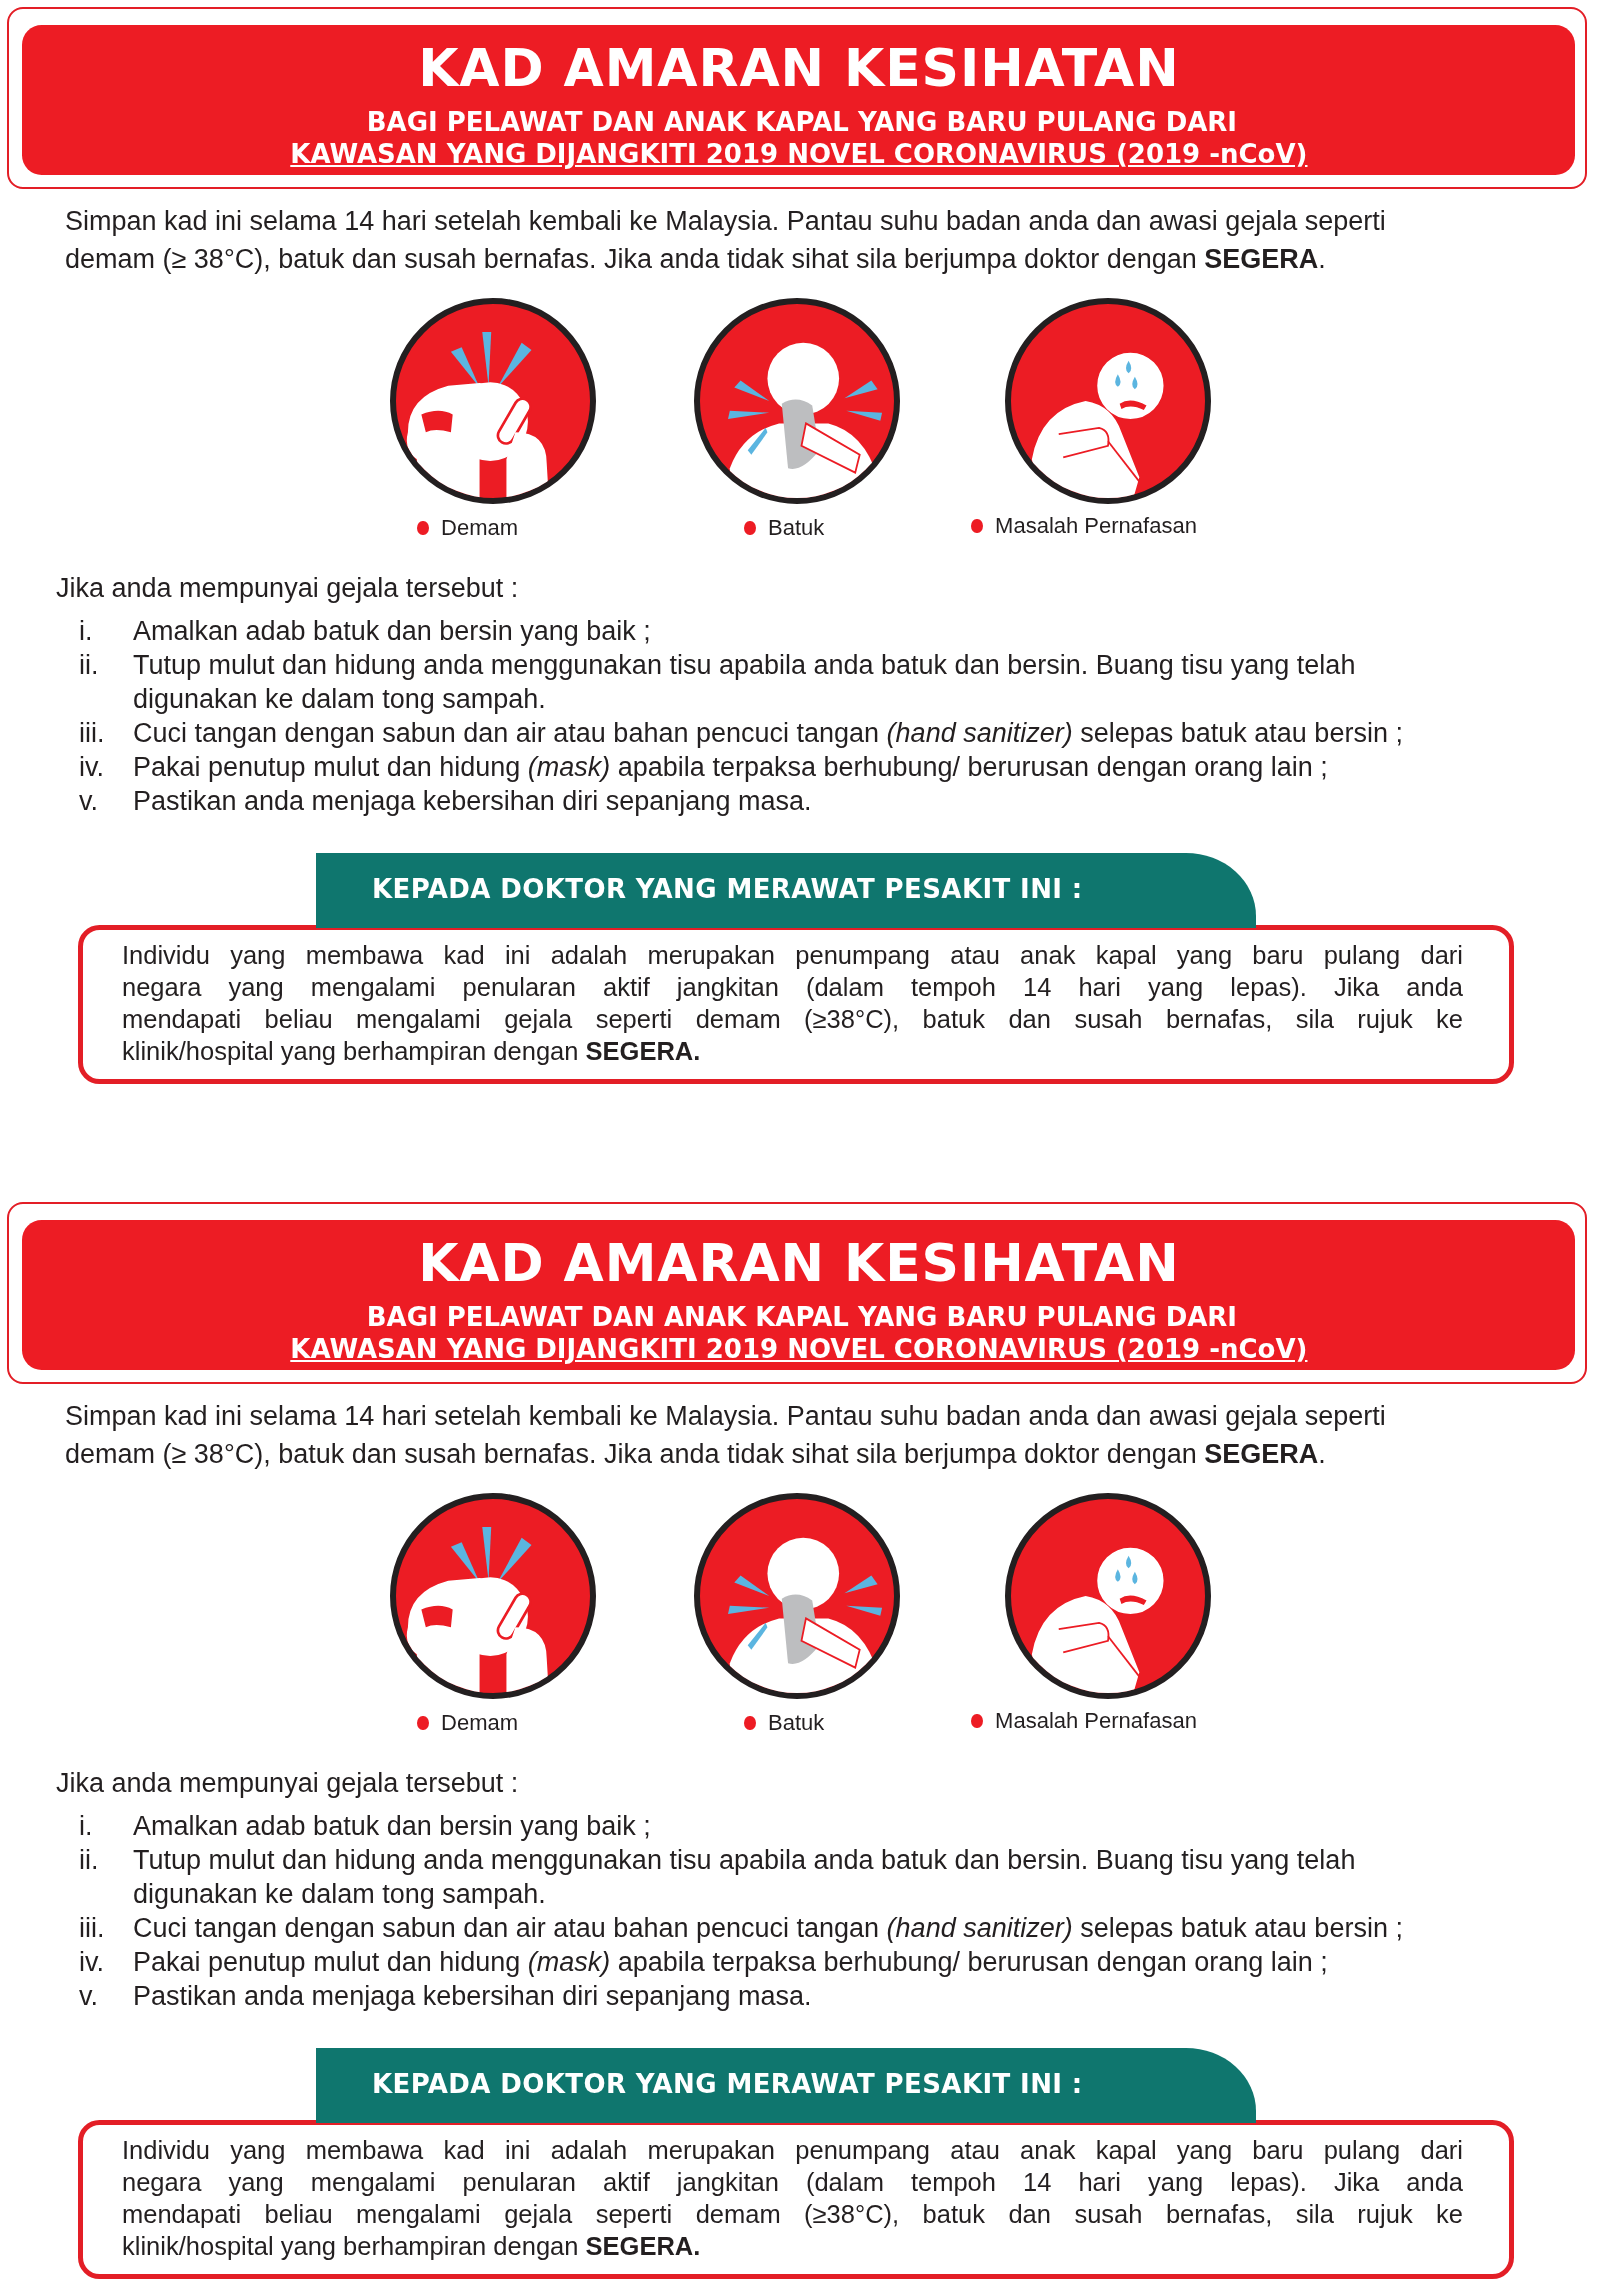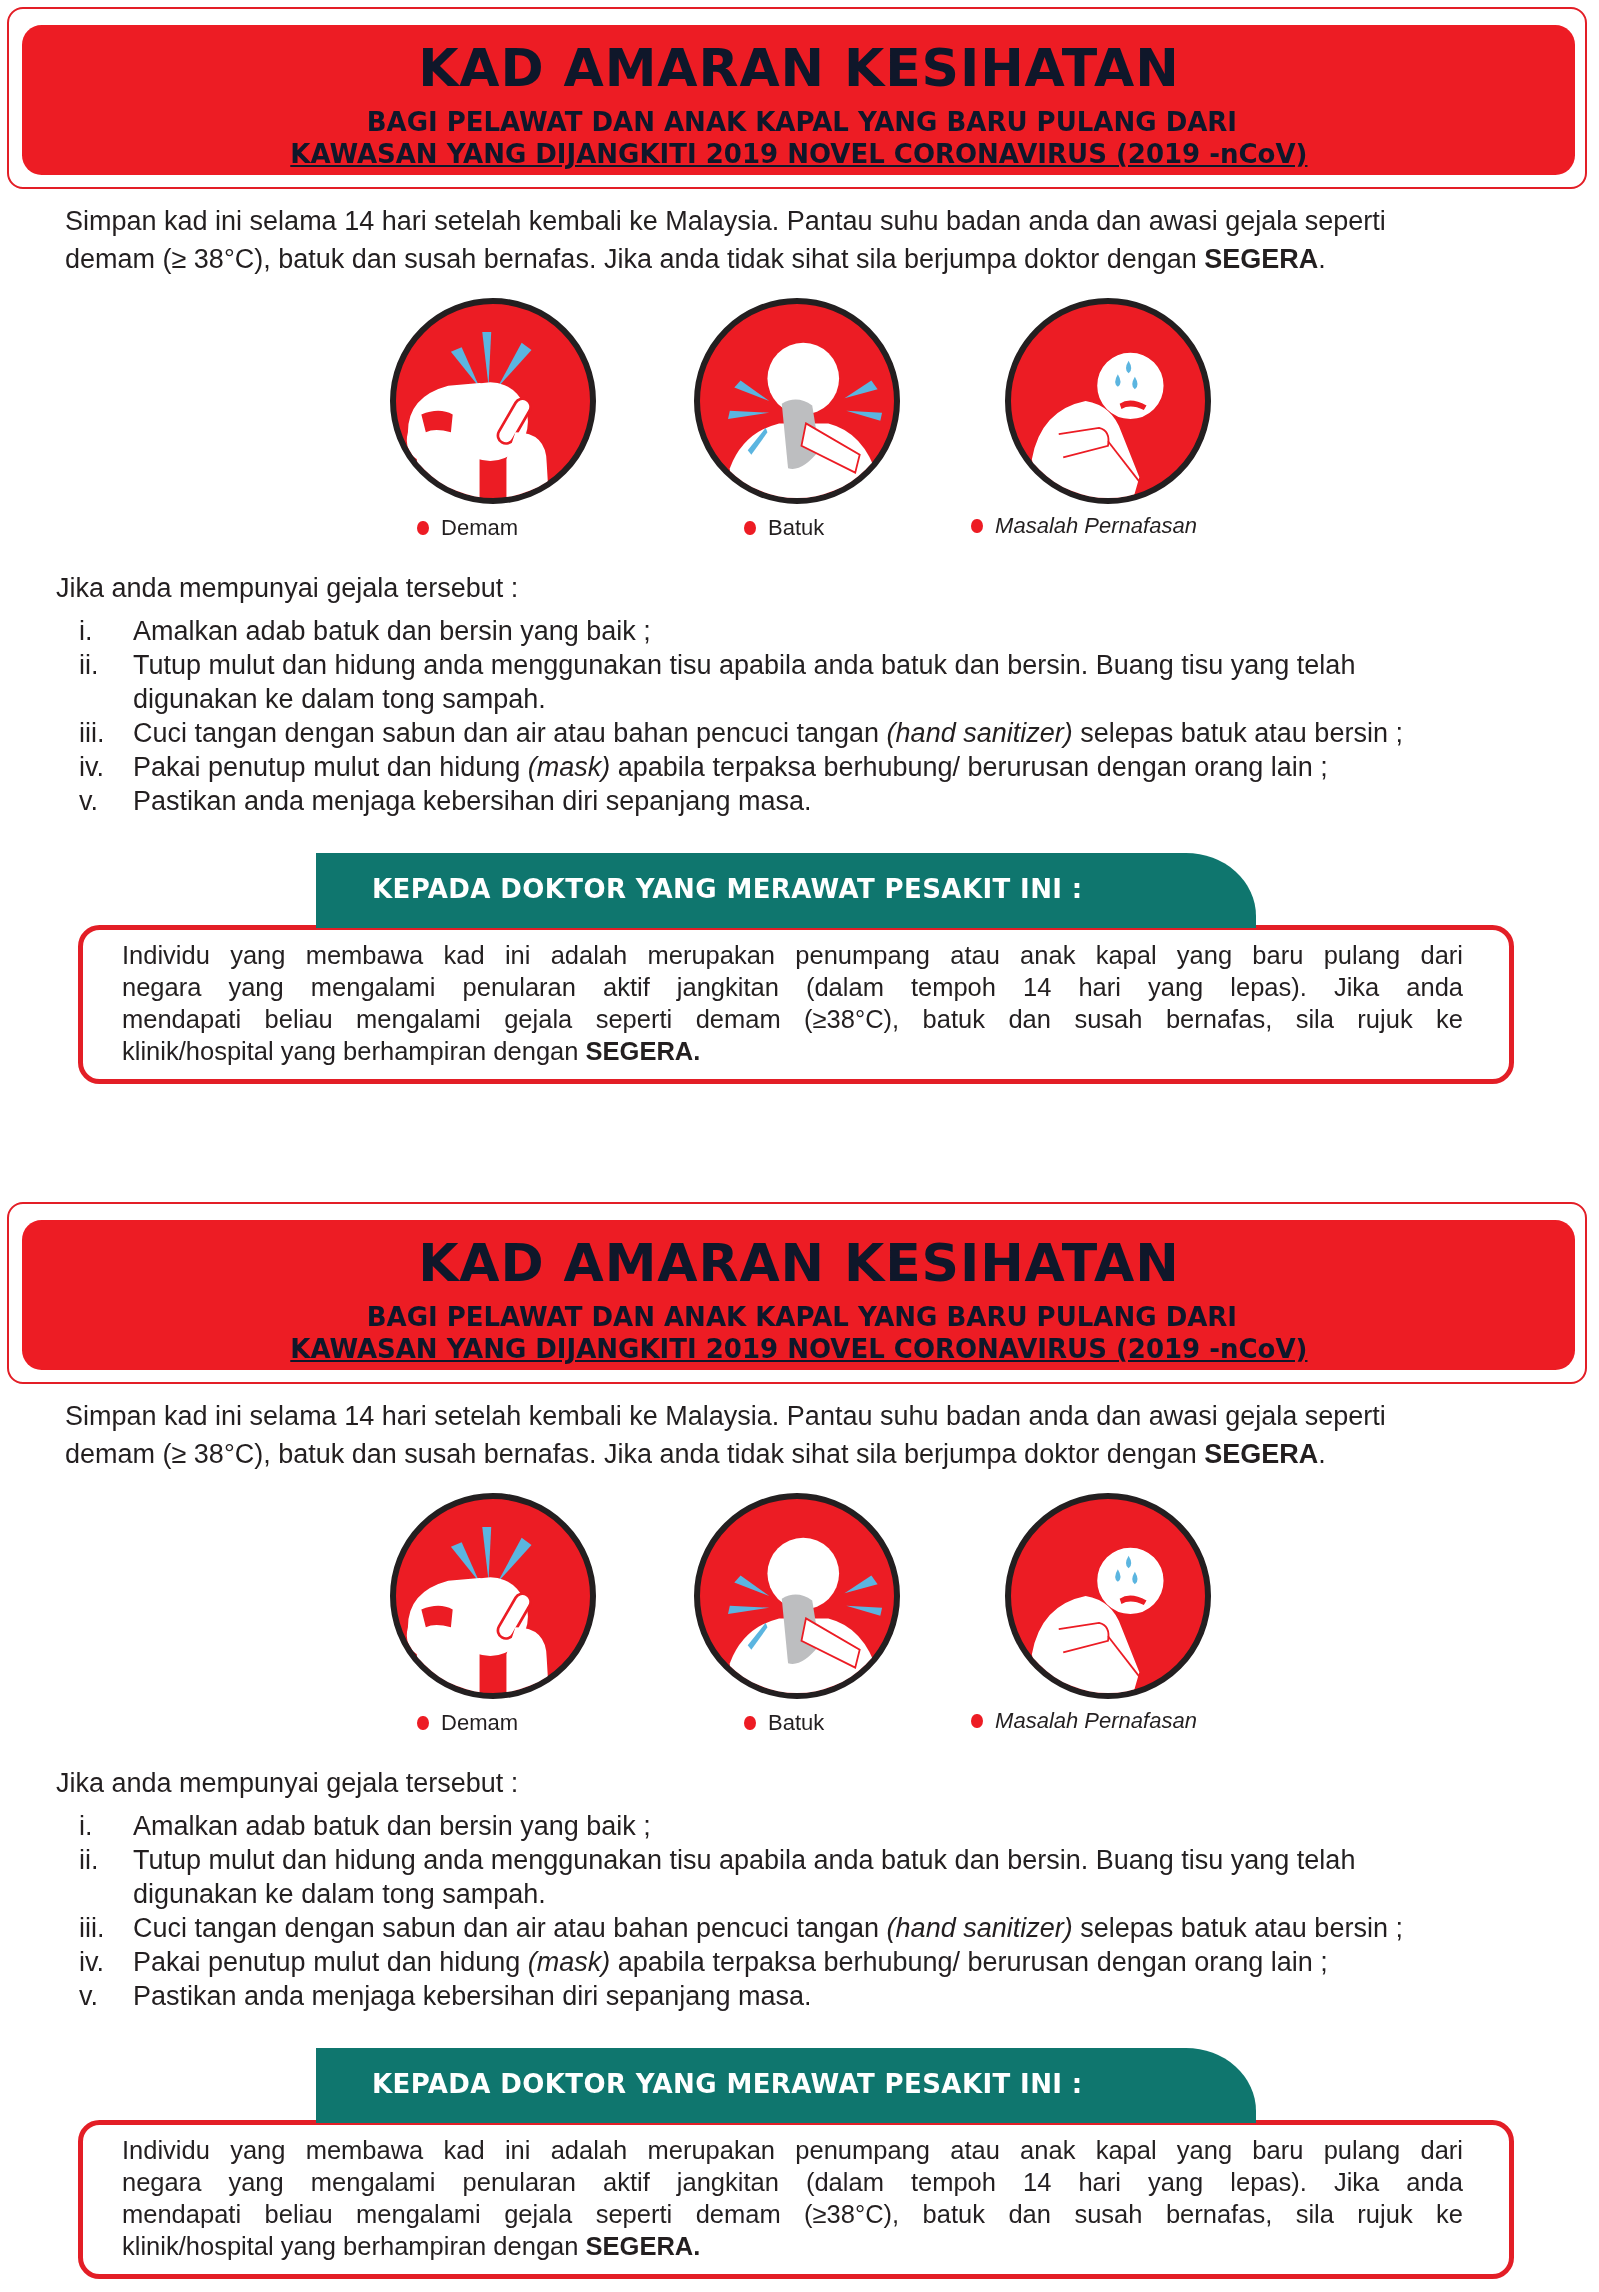--- a/index.html
+++ b/index.html
@@ -2,42 +2,42 @@
 <html style="font-size:14.3px"><head>
 <meta charset="utf-8">
 <style>
   html, body { margin: 0; padding: 0; background: #ffffff; }
   body { width: 1600px; height: 2293px; position: relative; overflow: hidden;
          font-family: "DejaVu Sans", "Liberation Sans", sans-serif; color: #231f20; }
   .card { position: absolute; left: 0; width: 1600px; height: 1119px; }
   .frame { position: absolute; left: 7.2px; top: 7.2px; width: 1580px; height: 182px;
            border: 2.7px solid #e31e26; border-radius: 16px; box-sizing: border-box; }
   .header { position: absolute; left: 22.4px; top: 25px; width: 1553px; height: 150px;
-            background: #ed1c24; border-radius: 19.7px; text-align: center; color: #0f172a; }
+            background: #ed1c24; border-radius: 19.7px; text-align: center; color: #ffffff; }
   .h-title { position: absolute; left: 0; right: 0; top: 10.7px; font-family: "DejaVu Sans", sans-serif;
              font-weight: bold; font-size: 52px; line-height: 64px; letter-spacing: 0.9px; }
   .h-sub { position: absolute; left: 0; right: 0; font-family: "DejaVu Sans", sans-serif;
            font-weight: bold; font-size: 26px; line-height: 32px; }
   .h-sub1 { top: 81px; margin-left: 6px; }
   .h-sub2 { top: 113px; text-decoration: underline; }
 
   .intro { position: absolute; left: 65px; top: 202px; width: 1505px; font-size: 27px; line-height: 38px;
            font-family: "Liberation Sans", sans-serif; white-space: nowrap; }
   .intro .l { display: block; }
   .bold { font-weight: bold; margin-top: 32px; }
 
   .sym { position: absolute; top: 298px; width: 206px; height: 206px; border-radius: 50%;
          background: #ec1c24; border: 6.3px solid #231f20; box-sizing: border-box; overflow: hidden; }
   .sym svg { position: absolute; left: -6.3px; top: -6.3px; width: 206px; height: 206px; }
   .sym1 { left: 390px; } .sym2 { left: 694px; } .sym3 { left: 1005px; }
 
   .sym-label { position: absolute; top: 512px; font-family: "Liberation Sans", sans-serif; font-size: 22px;
                line-height: 32px; white-space: nowrap; display: flex; align-items: center; }
   .dot { display: inline-block; width: 11.6px; height: 14.3px; border-radius: 50%; background: #ed1c24; margin-right: 12.5px; }
-  .lab1 { left: 417px; } .lab2 { left: 744px; } .lab3 { left: 971px; top: 510px; font-style: italic; }
+  .lab1 { left: 417px; } .lab2 { left: 744px; } .lab3 { left: 971px; top: 510px; }
 
   .advice-h { position: absolute; left: 56px; top: 571px; font-family: "Liberation Sans", sans-serif;
               font-size: 27px; line-height: 34px; white-space: nowrap; }
   .list { position: absolute; left: 79px; top: 614px; width: 1505px; font-family: "Liberation Sans", sans-serif;
           font-size: 27px; line-height: 34px; }
   .li { position: relative; padding-left: 54px; white-space: nowrap; }
   .li .num { position: absolute; left: 0; top: 0; }
   .li .cont { display: block; }
   .it { font-style: italic; }
 

